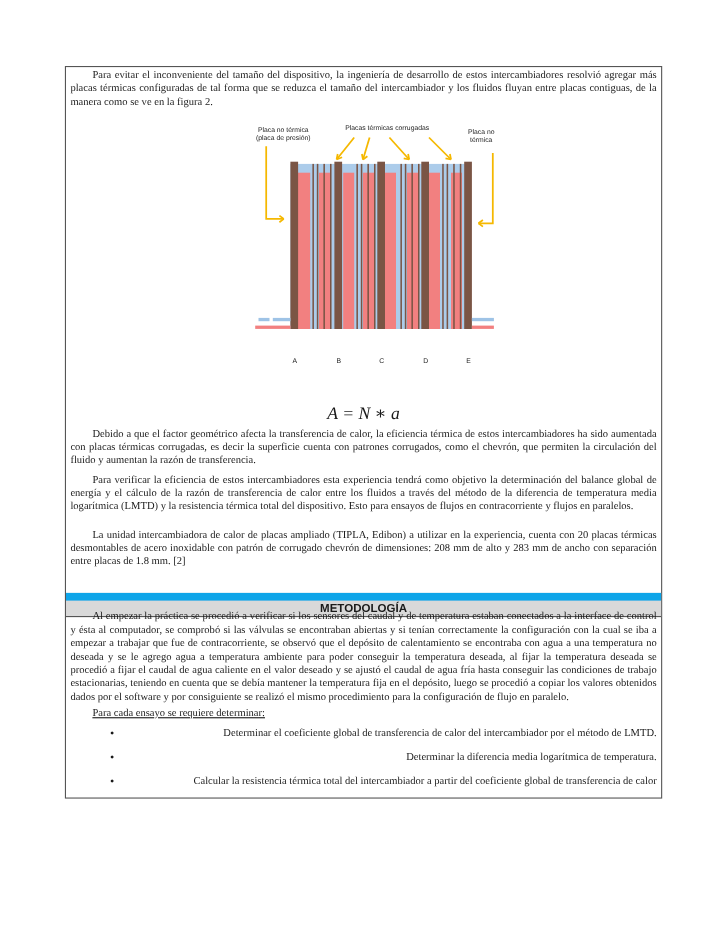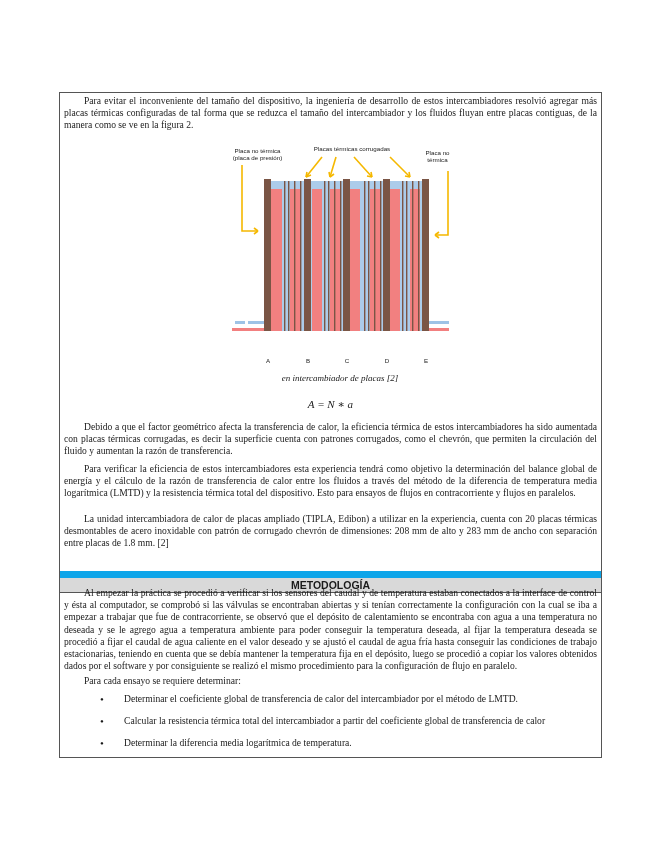--- a/index.html
+++ b/index.html
@@ -1,35 +1,35 @@
 <!DOCTYPE html>
 <html><head>
 <meta charset="utf-8">
 <style>
   html, body { margin: 0; padding: 0; background: #ffffff; }
   body { width: 655px; height: 848px; position: relative; overflow: hidden;
          font-family: "Liberation Serif", "DejaVu Serif", serif; color: #1a1a1a; }
-  .frame { position: absolute; left: 59px; top: 92px; width: 543px; height: 666px;
+  .frame { position: absolute; left: 59px; top: 60px; width: 543px; height: 666px;
            border: 1px solid #555; box-sizing: border-box; }
   .p { position: absolute; left: 4px; right: 4px; font-size: 9.6px; line-height: 12.2px;
        text-align: justify; margin: 0; }
   .indent { text-indent: 20px; }
   .figure { position: absolute; left: 170px; top: 48px; width: 220px; height: 190px; }
   .fig-label { position: absolute; font-family: "Liberation Sans", "DejaVu Sans", sans-serif;
                font-size: 6.2px; line-height: 7px; color: #222; text-align: center; }
   .caption { position: absolute; left: 0; right: 0; top: 232px; text-align: center;
              font-style: italic; font-size: 9px; line-height: 11px; }
   .equation { position: absolute; left: 0; right: 0; top: 305px; text-align: center;
-              font-style: italic; font-size: 11px; }
+              font-style: italic; font-size: 16px; }
   .section-head { position: absolute; left: 0; right: 0; top: 478px; height: 14px;
                   background: #d9d9d9; border-top: 7px solid #0ea5e9; border-bottom: 1px solid #555;
                   text-align: center; font-family: "Liberation Sans", "DejaVu Sans", sans-serif;
                   font-weight: bold; font-size: 10.5px; line-height: 14px; }
   .bullets { position: absolute; left: 40px; right: 4px; top: 600px; margin: 0; padding: 0; list-style: none; }
-  .bullets li { position: relative; font-size: 9.6px; line-height: 12px; margin-bottom: 10px; padding-left: 24px; }
+  .bullets li { position: relative; font-size: 9.6px; line-height: 12px; margin-bottom: 10px; padding-left: 24px; text-align: right; }
   .bullets li::before { content: "\2022"; position: absolute; left: 0; top: 0; font-size: 11px; }
 </style>
 </head>
 <body>
 
 <div class="frame">
 
   <p class="p indent" style="top:2px;">Para evitar el inconveniente del tamaño del dispositivo, la ingeniería de desarrollo de estos intercambiadores resolvió agregar más placas térmicas configuradas de tal forma que se reduzca el tamaño del intercambiador y los fluidos fluyan entre placas contiguas, de la manera como se ve en la figura 2.</p>
 
   <div class="figure">
@@ -102,32 +102,31 @@
       </g>
     </svg>
 
     <div class="fig-label" style="left:34px; top:216px; width:8px;">A</div>
     <div class="fig-label" style="left:74px; top:216px; width:8px;">B</div>
     <div class="fig-label" style="left:113px; top:216px; width:8px;">C</div>
     <div class="fig-label" style="left:153px; top:216px; width:8px;">D</div>
     <div class="fig-label" style="left:192px; top:216px; width:8px;">E</div>
 
     <div class="caption">
-      <div>en intercambiador de placas [2]</div>
     </div>
   </div>
 
   <div class="equation">A = N ∗ a</div>
   <p class="p indent" style="top:328px;">Debido a que el factor geométrico afecta la transferencia de calor, la eficiencia térmica de estos intercambiadores ha sido aumentada con placas térmicas corrugadas, es decir la superficie cuenta con patrones corrugados, como el chevrón, que permiten la circulación del fluido y aumentan la razón de transferencia.</p>
   <p class="p indent" style="top:370px;">Para verificar la eficiencia de estos intercambiadores esta experiencia tendrá como objetivo la determinación del balance global de energía y el cálculo de la razón de transferencia de calor entre los fluidos a través del método de la diferencia de temperatura media logarítmica (LMTD) y la resistencia térmica total del dispositivo. Esto para ensayos de flujos en contracorriente y flujos en paralelos.</p>
   <p class="p indent" style="top:420px;">La unidad intercambiadora de calor de placas ampliado (TIPLA, Edibon) a utilizar en la experiencia, cuenta con 20 placas térmicas desmontables de acero inoxidable con patrón de corrugado chevrón de dimensiones: 208 mm de alto y 283 mm de ancho con separación entre placas de 1.8 mm. [2]</p>
 
   <div class="section-head">METODOLOGÍA</div>
 
   <p class="p indent" style="top:494px;">Al empezar la práctica se procedió a verificar si los sensores del caudal y de temperatura estaban conectados a la interface de control y ésta al computador, se comprobó si las válvulas se encontraban abiertas y si tenían correctamente la configuración con la cual se iba a empezar a trabajar que fue de contracorriente, se observó que el depósito de calentamiento se encontraba con agua a una temperatura no deseada y se le agrego agua a temperatura ambiente para poder conseguir la temperatura deseada, al fijar la temperatura deseada se procedió a fijar el caudal de agua caliente en el valor deseado y se ajustó el caudal de agua fría hasta conseguir las condiciones de trabajo estacionarias, teniendo en cuenta que se debía mantener la temperatura fija en el depósito, luego se procedió a copiar los valores obtenidos dados por el software y por consiguiente se realizó el mismo procedimiento para la configuración de flujo en paralelo.</p>
-  <p class="p indent" style="top:582px;">Para cada ensayo se requiere determinar:</p>
+  <p class="p indent" style="top:582px;text-decoration:underline;">Para cada ensayo se requiere determinar:</p>
 
   <ul class="bullets">
     <li>Determinar el coeficiente global de transferencia de calor del intercambiador por el método de LMTD.</li>
+    <li>Determinar la diferencia media logarítmica de temperatura.</li>
     <li>Calcular la resistencia térmica total del intercambiador a partir del coeficiente global de transferencia de calor</li>
-    <li>Determinar la diferencia media logarítmica de temperatura.</li>
   </ul>
 </div>
 
 </body></html>

